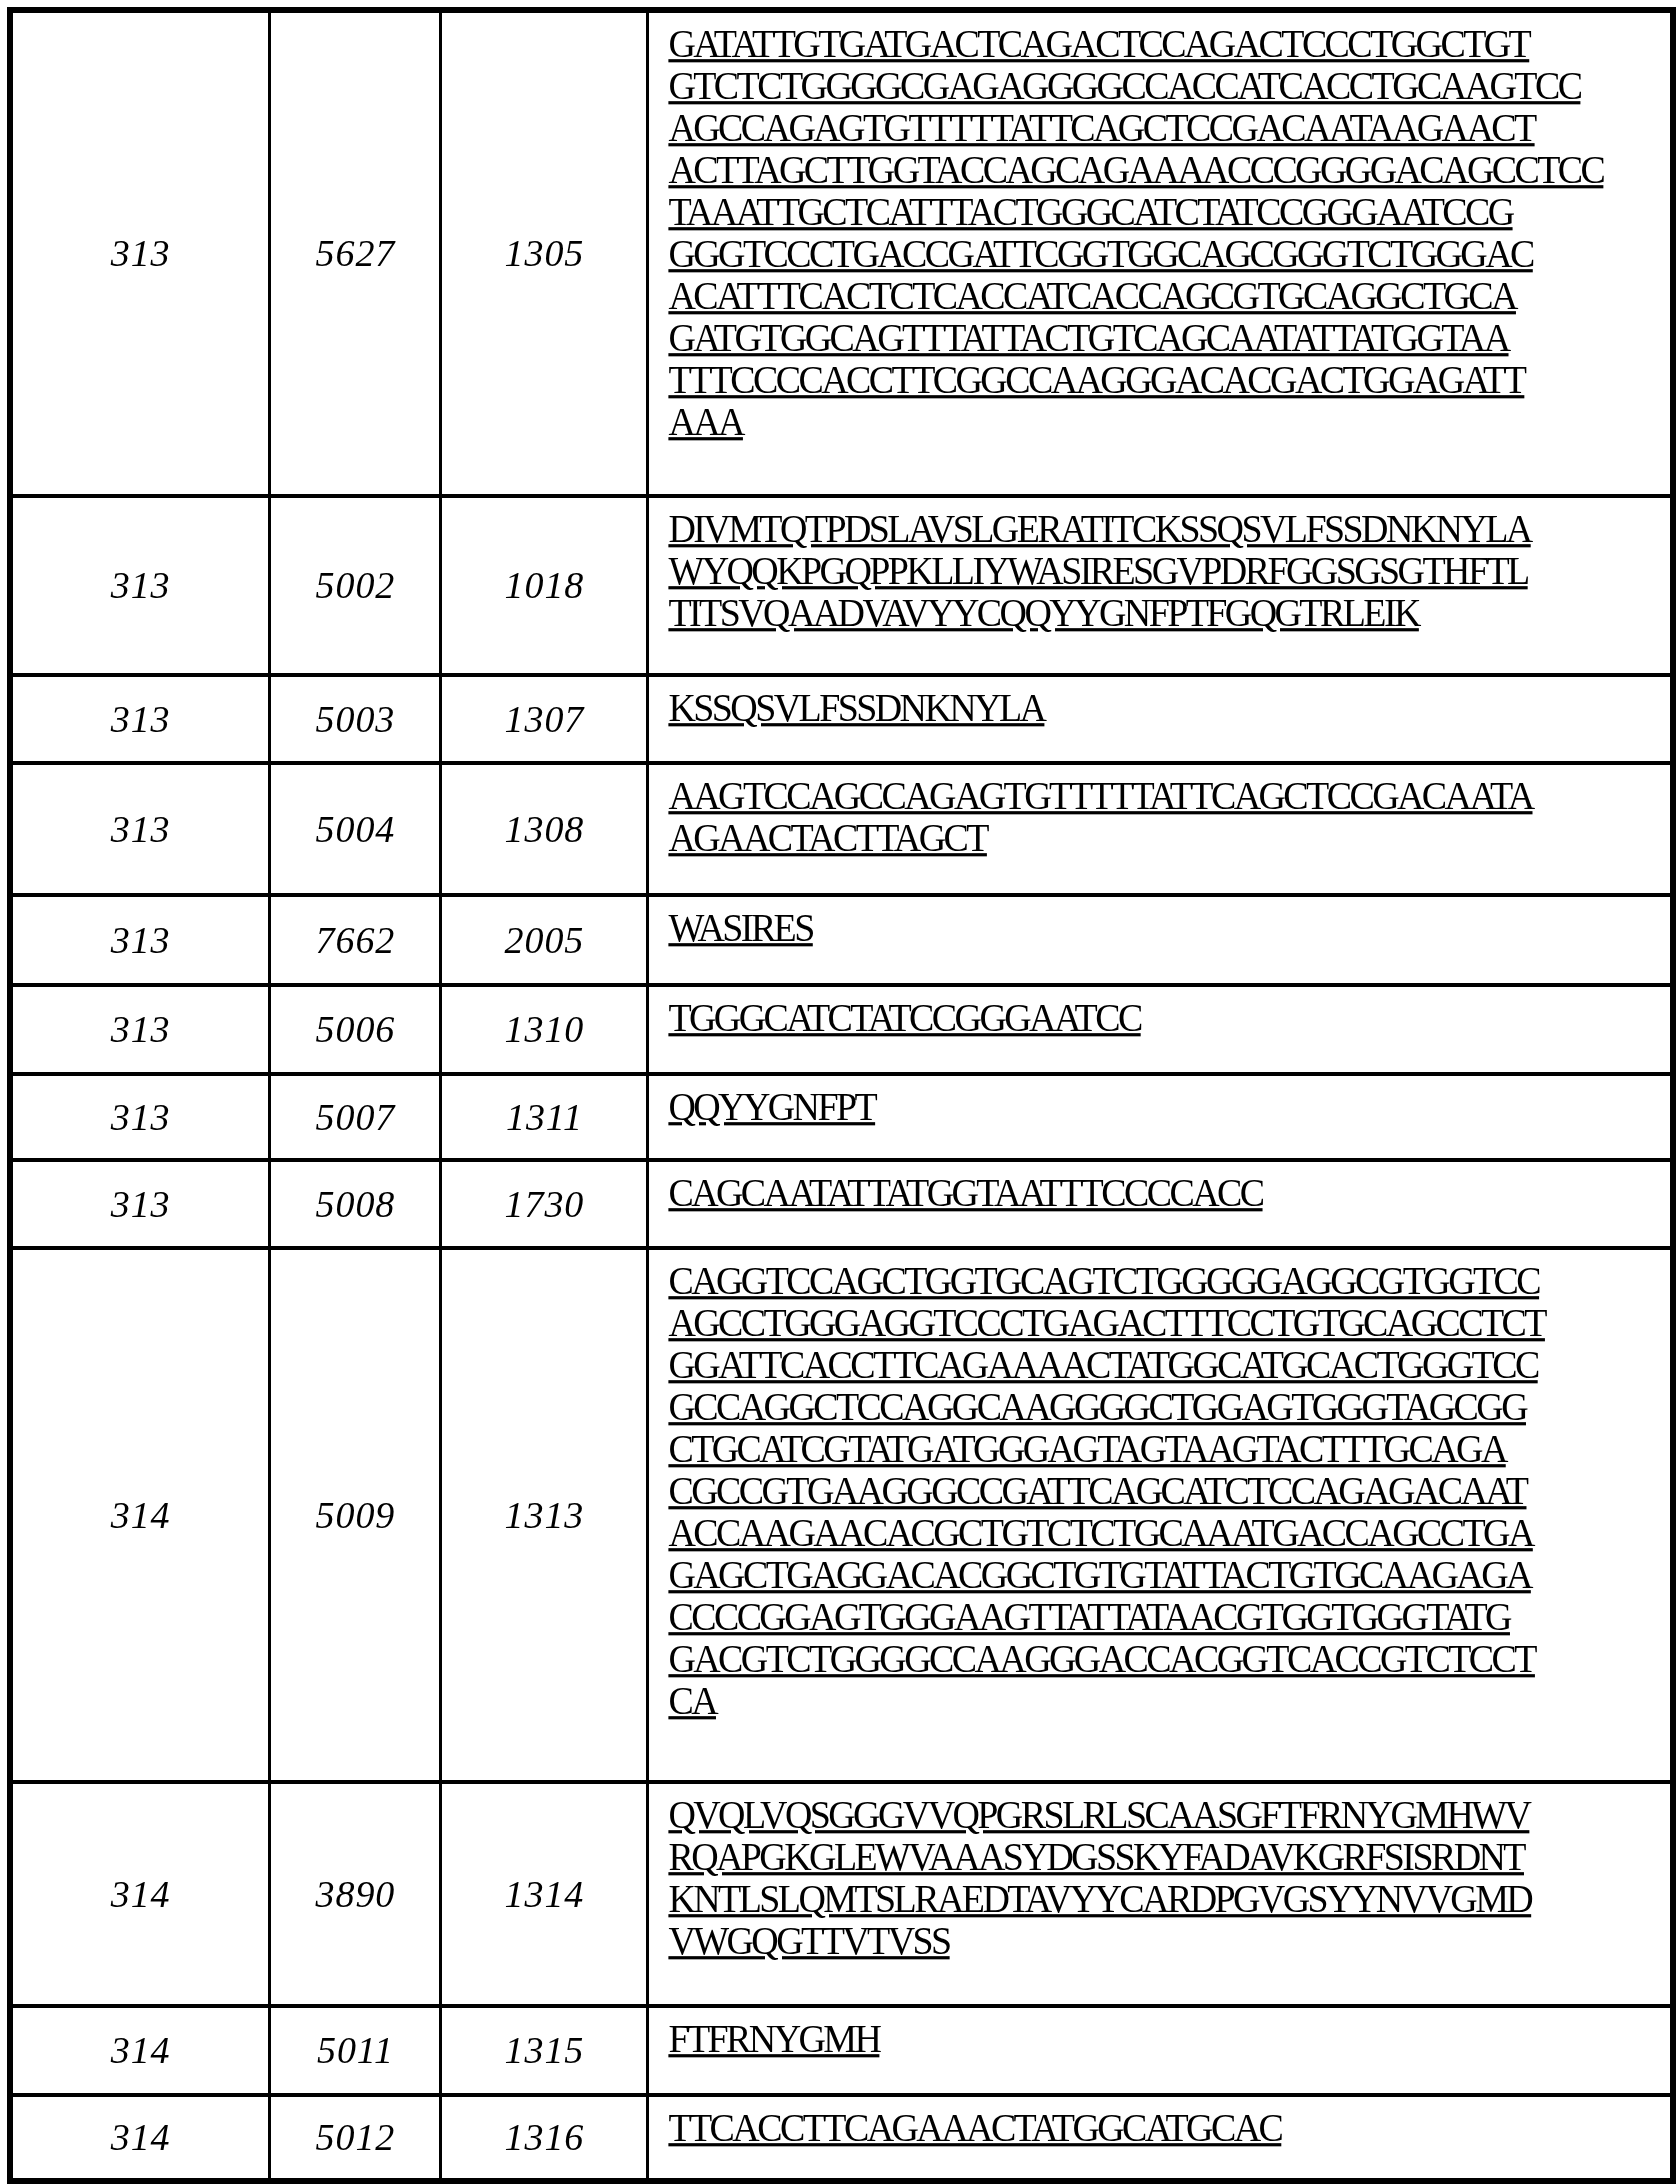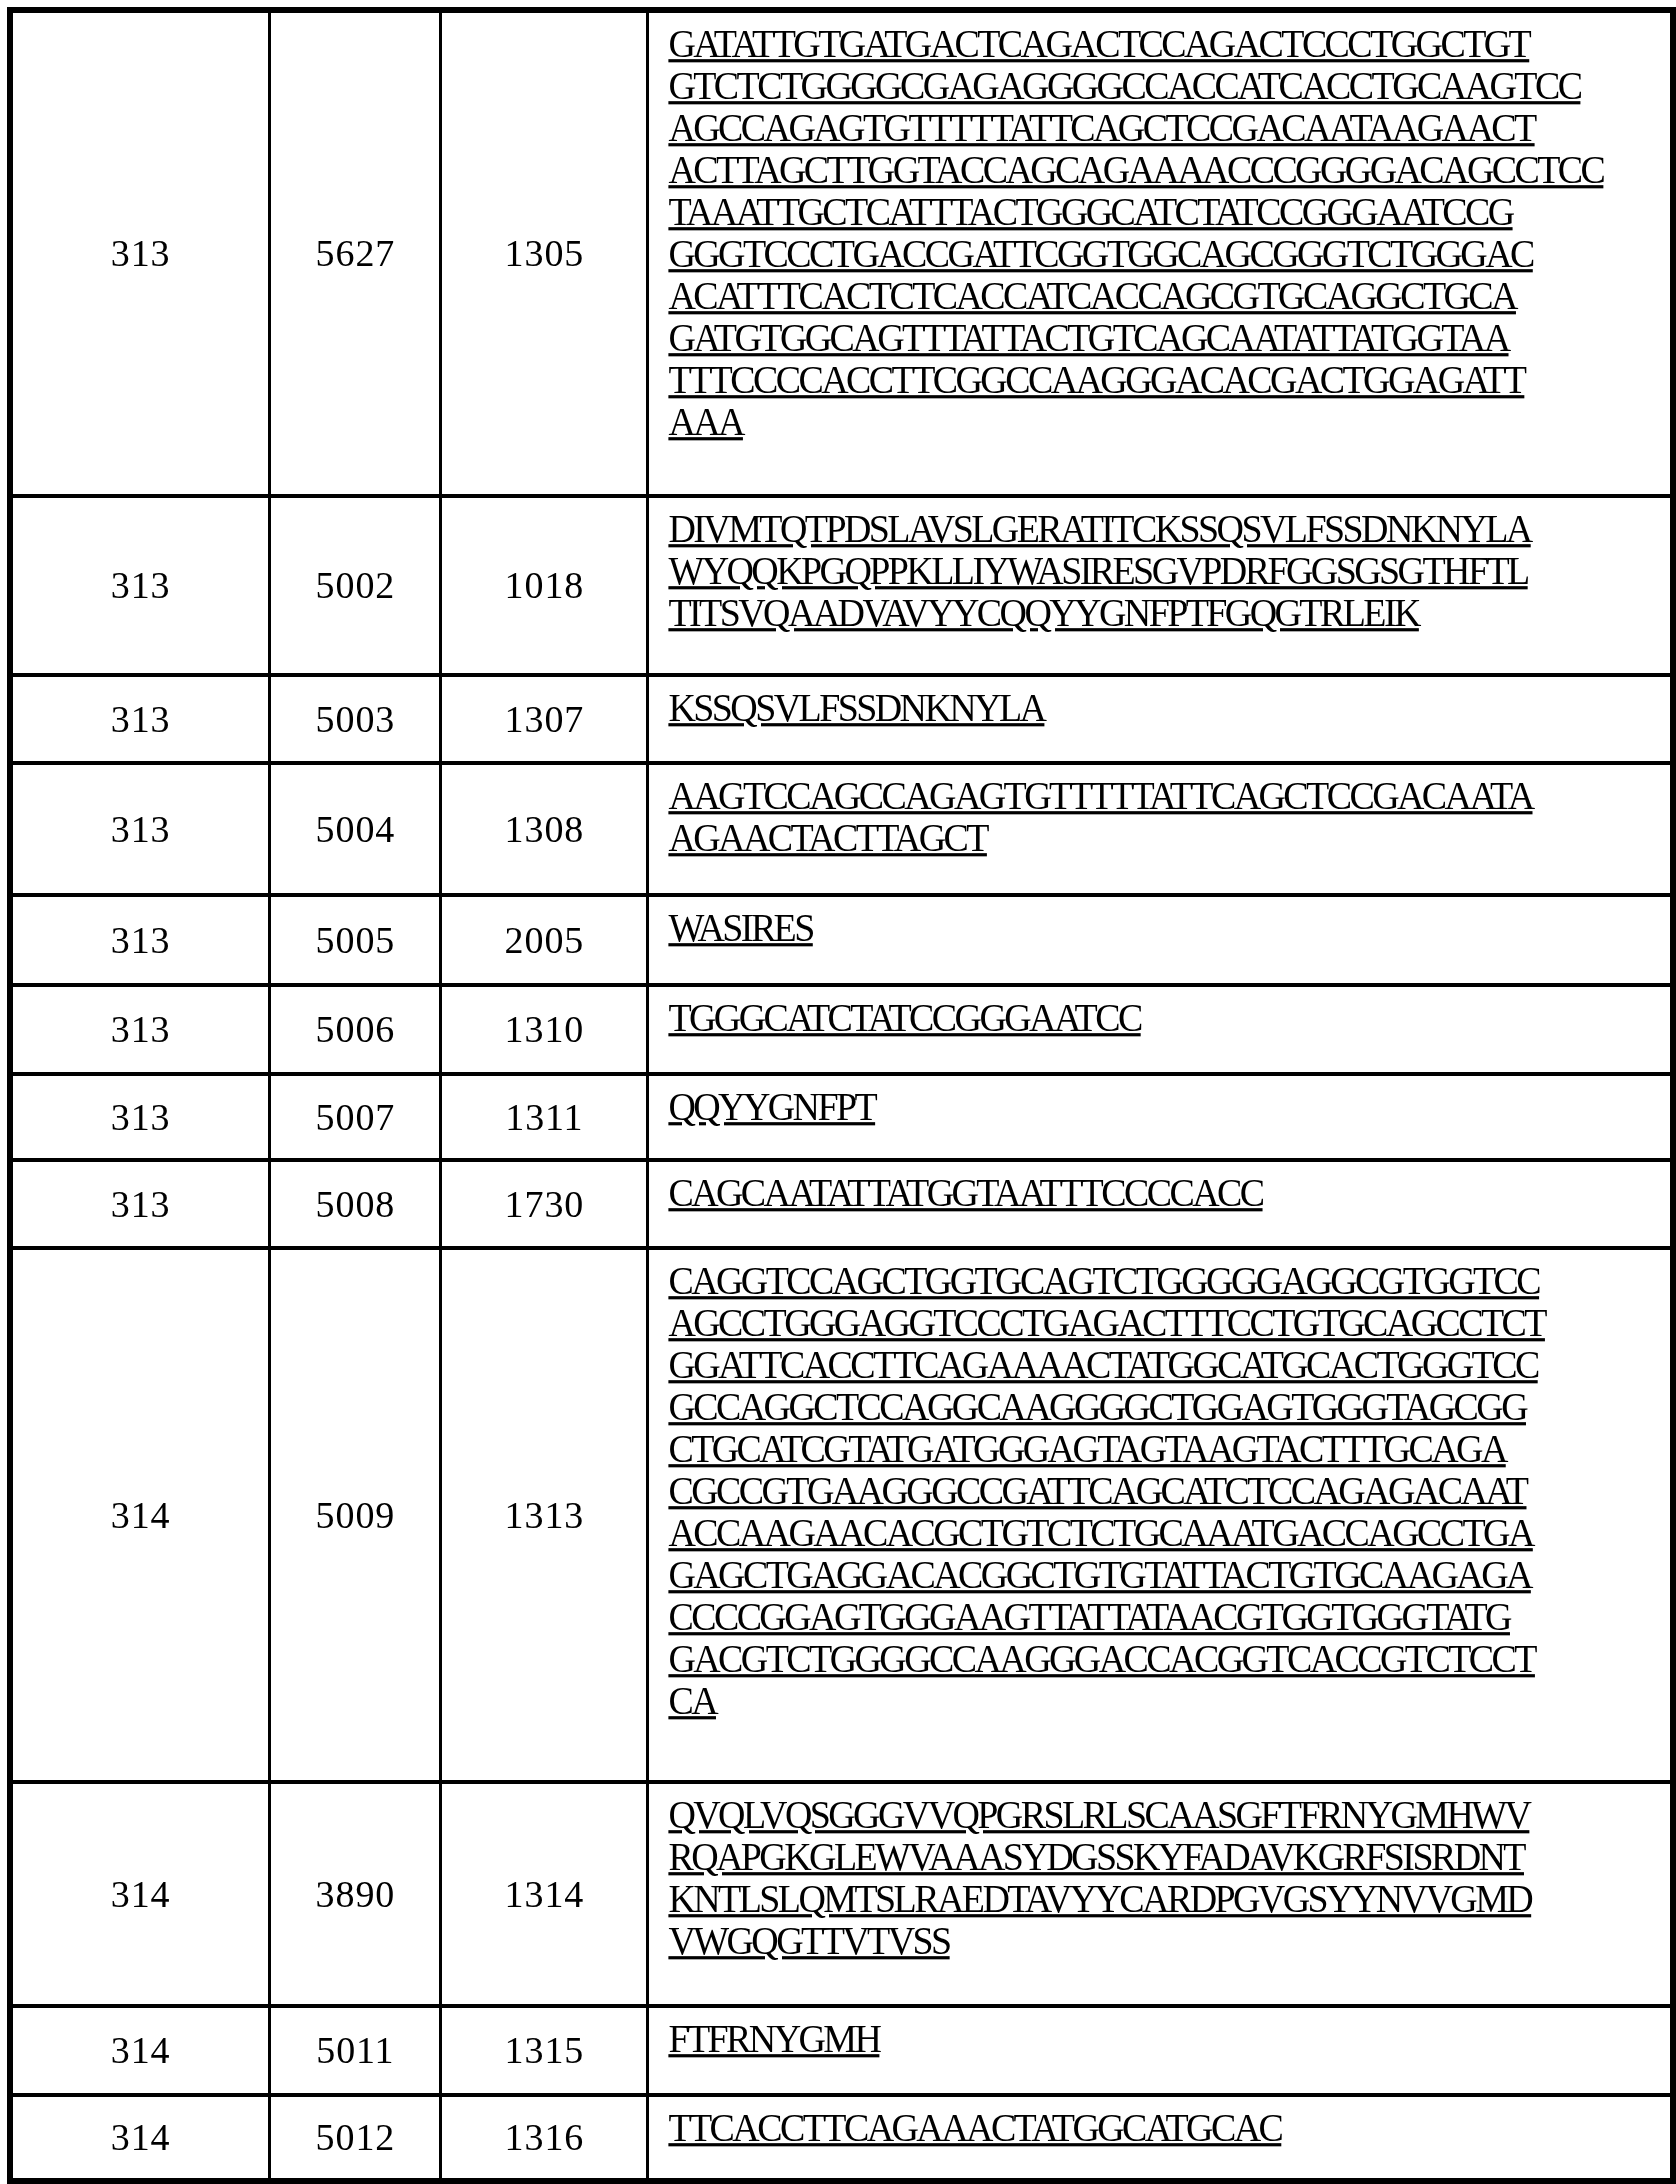--- a/index.html
+++ b/index.html
@@ -31,20 +31,21 @@
     border: 4.3px solid #000000;
     border-left-width: 3.4px;
     border-right-width: 3.4px;
     overflow: hidden;
   }
   td.num-cell {
     text-align: center;
     vertical-align: middle;
     font-size: 38px;
     letter-spacing: 0.9px;
+    font-style: italic;
   }
   td.seq-cell {
     vertical-align: top;
     padding: 8.6px 8.6px 8.6px 19px;
     text-decoration: underline;
   }
   .seq-line {
     font-size: 38px;
     line-height: 42px;
     letter-spacing: -2.6px;
@@ -104,21 +105,21 @@
           <td class="num-cell">313</td>
           <td class="num-cell">5004</td>
           <td class="num-cell">1308</td>
           <td class="seq-cell">
             <div class="seq-line">AAGTCCAGCCAGAGTGTTTTTATTCAGCTCCGACAATA</div>
             <div class="seq-line">AGAACTACTTAGCT</div>
           </td>
         </tr>
         <tr style="height: 90px;">
           <td class="num-cell">313</td>
-          <td class="num-cell">5005</td>
+          <td class="num-cell">7662</td>
           <td class="num-cell">2005</td>
           <td class="seq-cell">
             <div class="seq-line">WASIRES</div>
           </td>
         </tr>
         <tr style="height: 89px;">
           <td class="num-cell">313</td>
           <td class="num-cell">5006</td>
           <td class="num-cell">1310</td>
           <td class="seq-cell">

